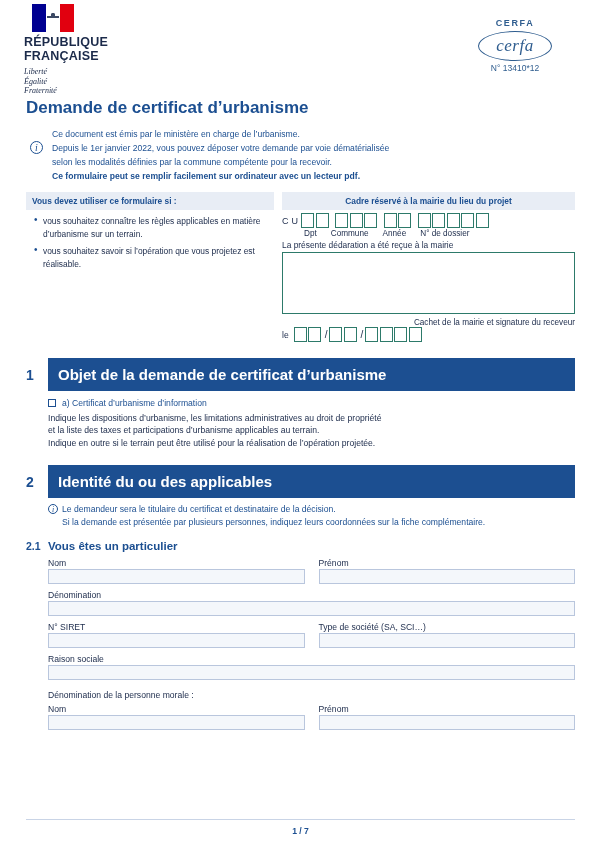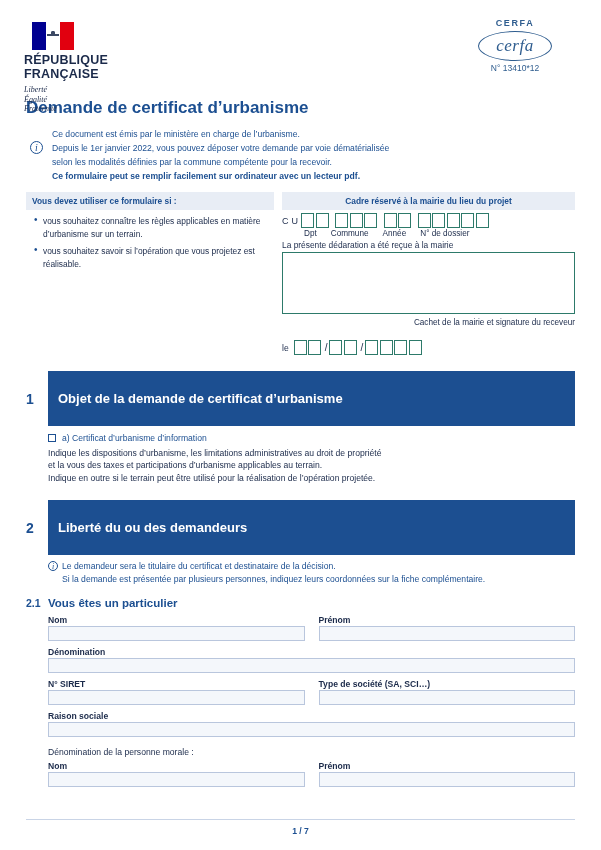--- a/index.html
+++ b/index.html
@@ -23,21 +23,21 @@
   }
 
   
   .header {
     position: relative;
     height: 92px;
     padding: 18px 26px 0 26px;
   }
   .marianne {
     position: absolute;
-    left: 24px; top: 22px;
+    left: 24px; top: 4px;
     width: 125px;
   }
   .flag {
     display: flex;
     width: 42px; height: 28px;
     margin-bottom: 4px;
     margin-left: 8px;
   }
   .flag span { display: block; width: 14px; height: 28px; }
   .flag .b { background: #000091; }
@@ -204,21 +204,21 @@
   }
   .cachet {
     text-align: right;
     font-size: 8.2px;
     color: #1b2a4a;
     margin-top: 4px;
   }
   .date-row {
     display: flex;
     align-items: center;
-    margin-top: 13px;
+    margin-top: 0;
     font-size: 8.6px;
   }
   .date-row .lab { margin-right: 5px; }
   .sep { margin: 0 2px; color: #1b2a4a; font-size: 10px; }
 
   
   .section {
     display: flex;
     align-items: stretch;
     margin: 16px 26px 0 26px;
@@ -228,23 +228,23 @@
     color: #1c4f91;
     font-size: 14px;
     font-weight: bold;
     display: flex;
     align-items: center;
   }
   .section .bar {
     flex: 1;
     background: #1c4f91;
     color: #fff;
-    font-size: 13px;
-    font-weight: bold;
-    padding: 20px 10px;
+    font-size: 15px;
+    font-weight: bold;
+    padding: 8px 10px;
     display: flex;
     align-items: center;
   }
   .sect-body {
     margin: 6px 26px 0 48px;
     font-size: 8.6px;
     line-height: 12.5px;
     color: #1b2a4a;
   }
   .chk-line {
@@ -296,21 +296,20 @@
     font-size: 10.5px;
     font-weight: bold;
   }
   .subsec .st {
     color: #1c4f91;
     font-size: 11.5px;
     font-weight: bold;
   }
   .fields {
     margin: 4px 26px 0 48px;
-    font-weight: bold;
   }
   .frow {
     display: flex;
     gap: 14px;
     margin-top: 6px;
   }
   .fcol { flex: 1; }
   .flabel {
     font-size: 8.6px;
     color: #1b2a4a;
@@ -460,28 +459,28 @@
     <div class="num">1</div>
     <div class="bar">Objet de la demande de certificat d’urbanisme</div>
   </div>
 
   <div class="sect-body">
     <div class="chk-line">
       <span class="chk"></span>
       <span class="chk-label">a) Certificat d’urbanisme d’information</span>
     </div>
     <div>Indique les dispositions d’urbanisme, les limitations administratives au droit de propriété</div>
-    <div>et la vous des taxes et participations d’urbanisme applicables au terrain.</div>
+    <div>et la liste des taxes et participations d’urbanisme applicables au terrain.</div>
 
     <div>Indique en outre si le terrain peut être utilisé pour la réalisation de l’opération projetée.</div>
   </div>
 
   <div class="section">
     <div class="num">2</div>
-    <div class="bar">Liberté du ou des demandeurs</div>
+    <div class="bar">Identité du ou des applicables</div>
   </div>
 
   <div class="sect-note">
     <span class="i">i</span>
     <div>Le demandeur sera le titulaire du certificat et destinataire de la décision.</div>
     <div>Si la demande est présentée par plusieurs personnes, indiquez leurs coordonnées sur la fiche complémentaire.</div>
   </div>
 
   <div class="subsec">
     <div class="sn">2.1</div>

